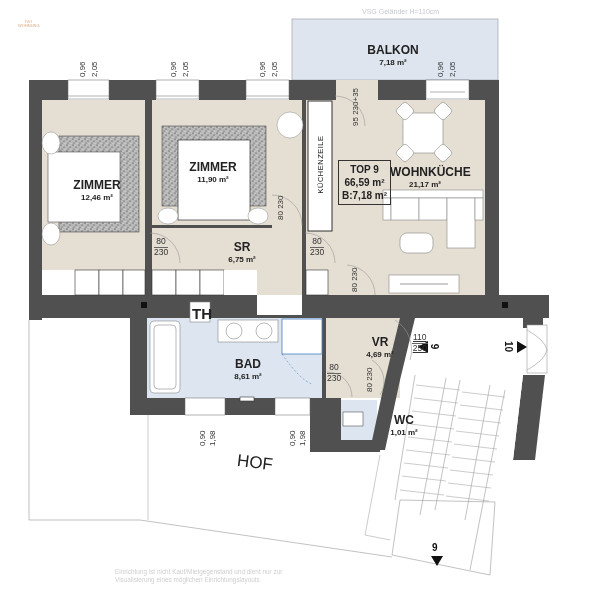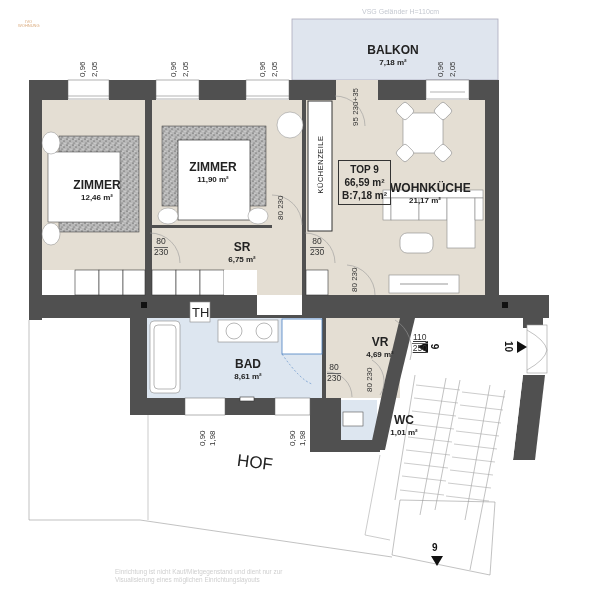--- a/index.html
+++ b/index.html
@@ -12,21 +12,21 @@
   .vert { transform: rotate(-90deg); transform-origin: left top; }
   .door-dim { position: absolute; font-size: 8.5px; color: #333; text-align: center; line-height: 1.15; }
   .door-dim .top { border-bottom: 1px solid #666; display: block; padding: 0 1px; }
   .top9 { position: absolute; border: 1.3px solid #333; font-weight: bold; font-size: 10px; color: #222; padding: 2px 3px; line-height: 1.3; text-align: center; background: transparent; }
   .hof { position: absolute; font-size: 17px; color: #222; transform: rotate(7deg); font-family: "Liberation Sans", sans-serif; }
   .disclaimer { position: absolute; font-size: 6.4px; color: #cfcfcf; line-height: 1.3; }
   .logo { position: absolute; font-size: 4px; color: #d9a878; line-height: 1.1; text-align: center; }
   .arrow-num { position: absolute; font-weight: bold; font-size: 10px; color: #111; }
   .kz { position: absolute; font-size: 7.5px; color: #222; letter-spacing: 0.5px; transform: rotate(-90deg); transform-origin: center; white-space: nowrap; }
   .balkon-note { position: absolute; font-size: 7px; color: #c4c8d0; }
-  .th { position: absolute; font-weight: normal; font-size: 13px; color: #222; text-align: center; }
+  .th { position: absolute; font-weight: bold; font-size: 15px; color: #222; text-align: center; }
 </style>
 </head>
 <body>
 
 <svg id="plan" viewBox="0 0 606 600" xmlns="http://www.w3.org/2000/svg">
   <defs>
     <pattern id="speckle" width="6" height="6" patternUnits="userSpaceOnUse">
       <rect width="6" height="6" fill="#b8b8b8"></rect>
       <circle cx="1" cy="1" r="0.6" fill="#333"></circle>
       <circle cx="4" cy="3" r="0.5" fill="#222"></circle>
@@ -264,21 +264,21 @@
   <div class="room-area">12,46 m²</div>
 </div>
 <div class="lbl" style="left:188px; top:160px; width:50px;">
   <div class="room-name">ZIMMER</div>
   <div class="room-area">11,90 m²</div>
 </div>
 <div class="lbl" style="left:222px; top:240px; width:40px;">
   <div class="room-name">SR</div>
   <div class="room-area">6,75 m²</div>
 </div>
-<div class="lbl" style="left:390px; top:181px; width:70px;">
+<div class="lbl" style="left:390px; top:165px; width:70px;">
   <div class="room-name">WOHNKÜCHE</div>
   <div class="room-area">21,17 m²</div>
 </div>
 <div class="lbl" style="left:228px; top:357px; width:40px;">
   <div class="room-name">BAD</div>
   <div class="room-area">8,61 m²</div>
 </div>
 <div class="lbl" style="left:360px; top:335px; width:40px;">
   <div class="room-name">VR</div>
   <div class="room-area">4,69 m²</div>

